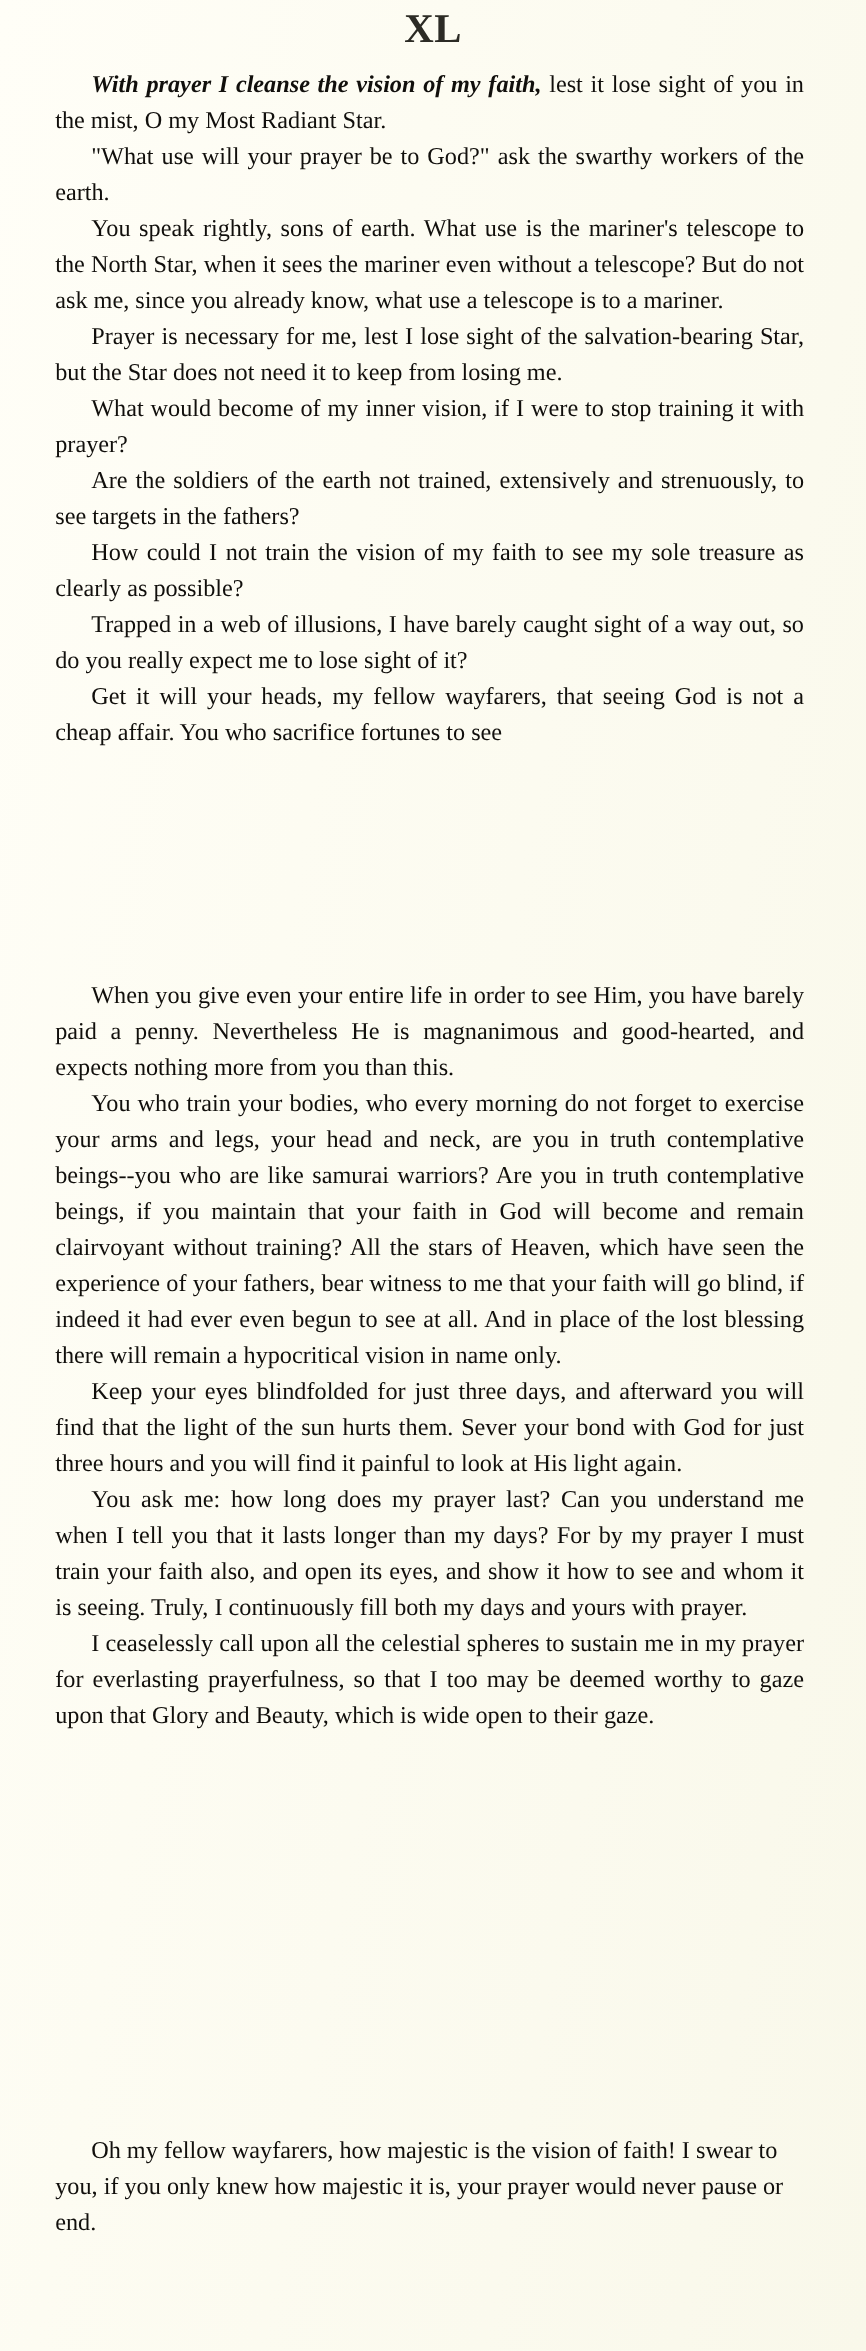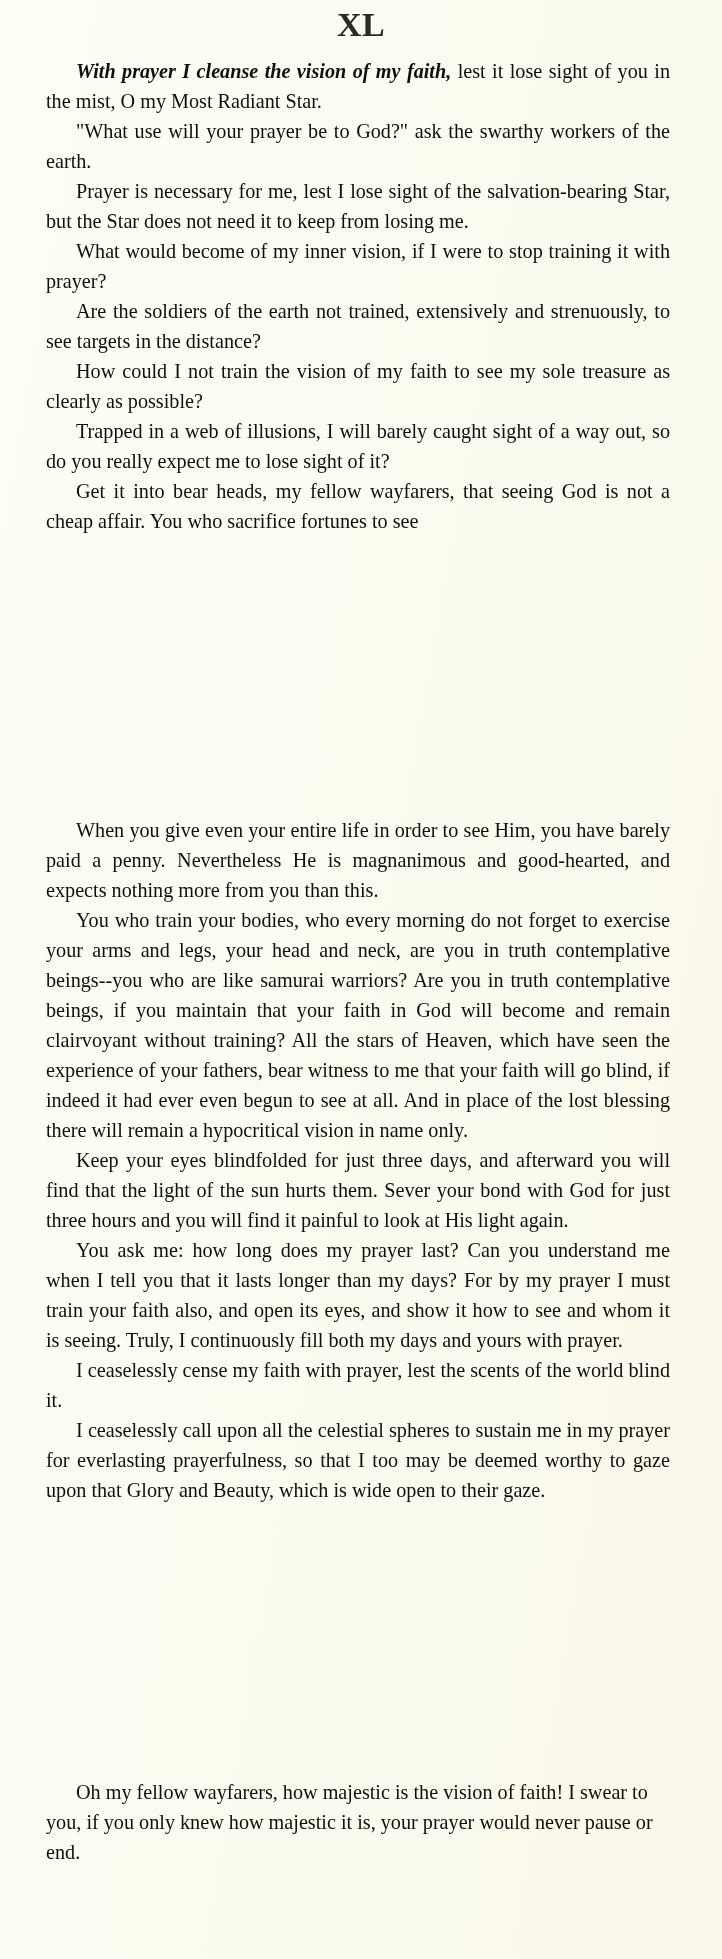--- a/index.html
+++ b/index.html
@@ -92,32 +92,32 @@
 
 <div class="page"></div>
 
 <div class="page-inner">
 
   <div class="chapter-title">XL</div>
 
   <div class="column block-1">
       <p class="para"><span class="lead">With prayer I cleanse the vision of my faith,</span><span> lest it lose sight of you in the mist, O my Most Radiant Star.</span></p>
       <p class="para"><span>"What use will your prayer be to God?" ask the swarthy workers of the earth.</span></p>
+      <p class="para"><span>You speak rightly, sons of earth.  What use is the mariner's telescope to the North Star, when it sees the mariner even without a telescope?  But do not ask me, since you already know, what use a telescope is to a mariner.</span></p>
       <p class="para"><span>Prayer is necessary for me, lest I lose sight of the salvation-bearing Star, but the Star does not need it to keep from losing me.</span></p>
       <p class="para"><span>What would become of my inner vision, if I were to stop training it with prayer?</span></p>
-      <p class="para"><span>Are the soldiers of the earth not trained, extensively and strenuously, to see targets in the distance?</span></p>
+      <p class="para"><span>Are the soldiers of the earth not trained, extensively and strenuously, to see targets in the fathers?</span></p>
       <p class="para"><span>How could I not train the vision of my faith to see my sole treasure as clearly as possible?</span></p>
-      <p class="para"><span>Trapped in a web of illusions, I will barely caught sight of a way out, so do you really expect me to lose sight of it?</span></p>
-      <p class="para last-of-block"><span>Get it into bear heads, my fellow wayfarers, that seeing God is not a cheap affair.  You who sacrifice fortunes to see</span></p>
+      <p class="para"><span>Trapped in a web of illusions, I have barely caught sight of a way out, so do you really expect me to lose sight of it?</span></p>
+      <p class="para last-of-block"><span>Get it will your heads, my fellow wayfarers, that seeing God is not a cheap affair.  You who sacrifice fortunes to see</span></p>
     </div>
   <div class="column block-2">
       <p class="para"><span>When you give even your entire life in order to see Him, you have barely paid a penny.  Nevertheless He is magnanimous and good-hearted, and expects nothing more from you than this.</span></p>
       <p class="para"><span>You who train your bodies, who every morning do not forget to exercise your arms and legs, your head and neck, are you in truth contemplative beings--you who are like samurai warriors?  Are you in truth contemplative beings, if you maintain that your faith in God will become and remain clairvoyant without training?  All the stars of Heaven, which have seen the experience of your fathers, bear witness to me that your faith will go blind, if indeed it had ever even begun to see at all.  And in place of the lost blessing there will remain a hypocritical vision in name only.</span></p>
       <p class="para"><span>Keep your eyes blindfolded for just three days, and afterward you will find that the light of the sun hurts them.  Sever your bond with God for just three hours and you will find it painful to look at His light again.</span></p>
       <p class="para"><span>You ask me:  how long does my prayer last?  Can you understand me when I tell you that it lasts longer than my days?  For by my prayer I must train your faith also, and open its eyes, and show it how to see and whom it is seeing.  Truly, I continuously fill both my days and yours with prayer.</span></p>
-      <p class="para"><span>I ceaselessly cense my faith with prayer, lest the scents of the world blind it.</span></p>
       <p class="para last-of-block"><span>I ceaselessly call upon all the celestial spheres to sustain me in my prayer for everlasting prayerfulness, so that I too may be deemed worthy to gaze upon that Glory and Beauty, which is wide open to their gaze.</span></p>
     </div>
   <div class="column block-3">
       <p class="para last-of-block"><span>Oh my fellow wayfarers, how majestic is the vision of faith!  I swear to you, if you only knew how majestic it is, your prayer would never pause or end.</span></p>
     </div>
 
 </div>
 
 </body></html>

